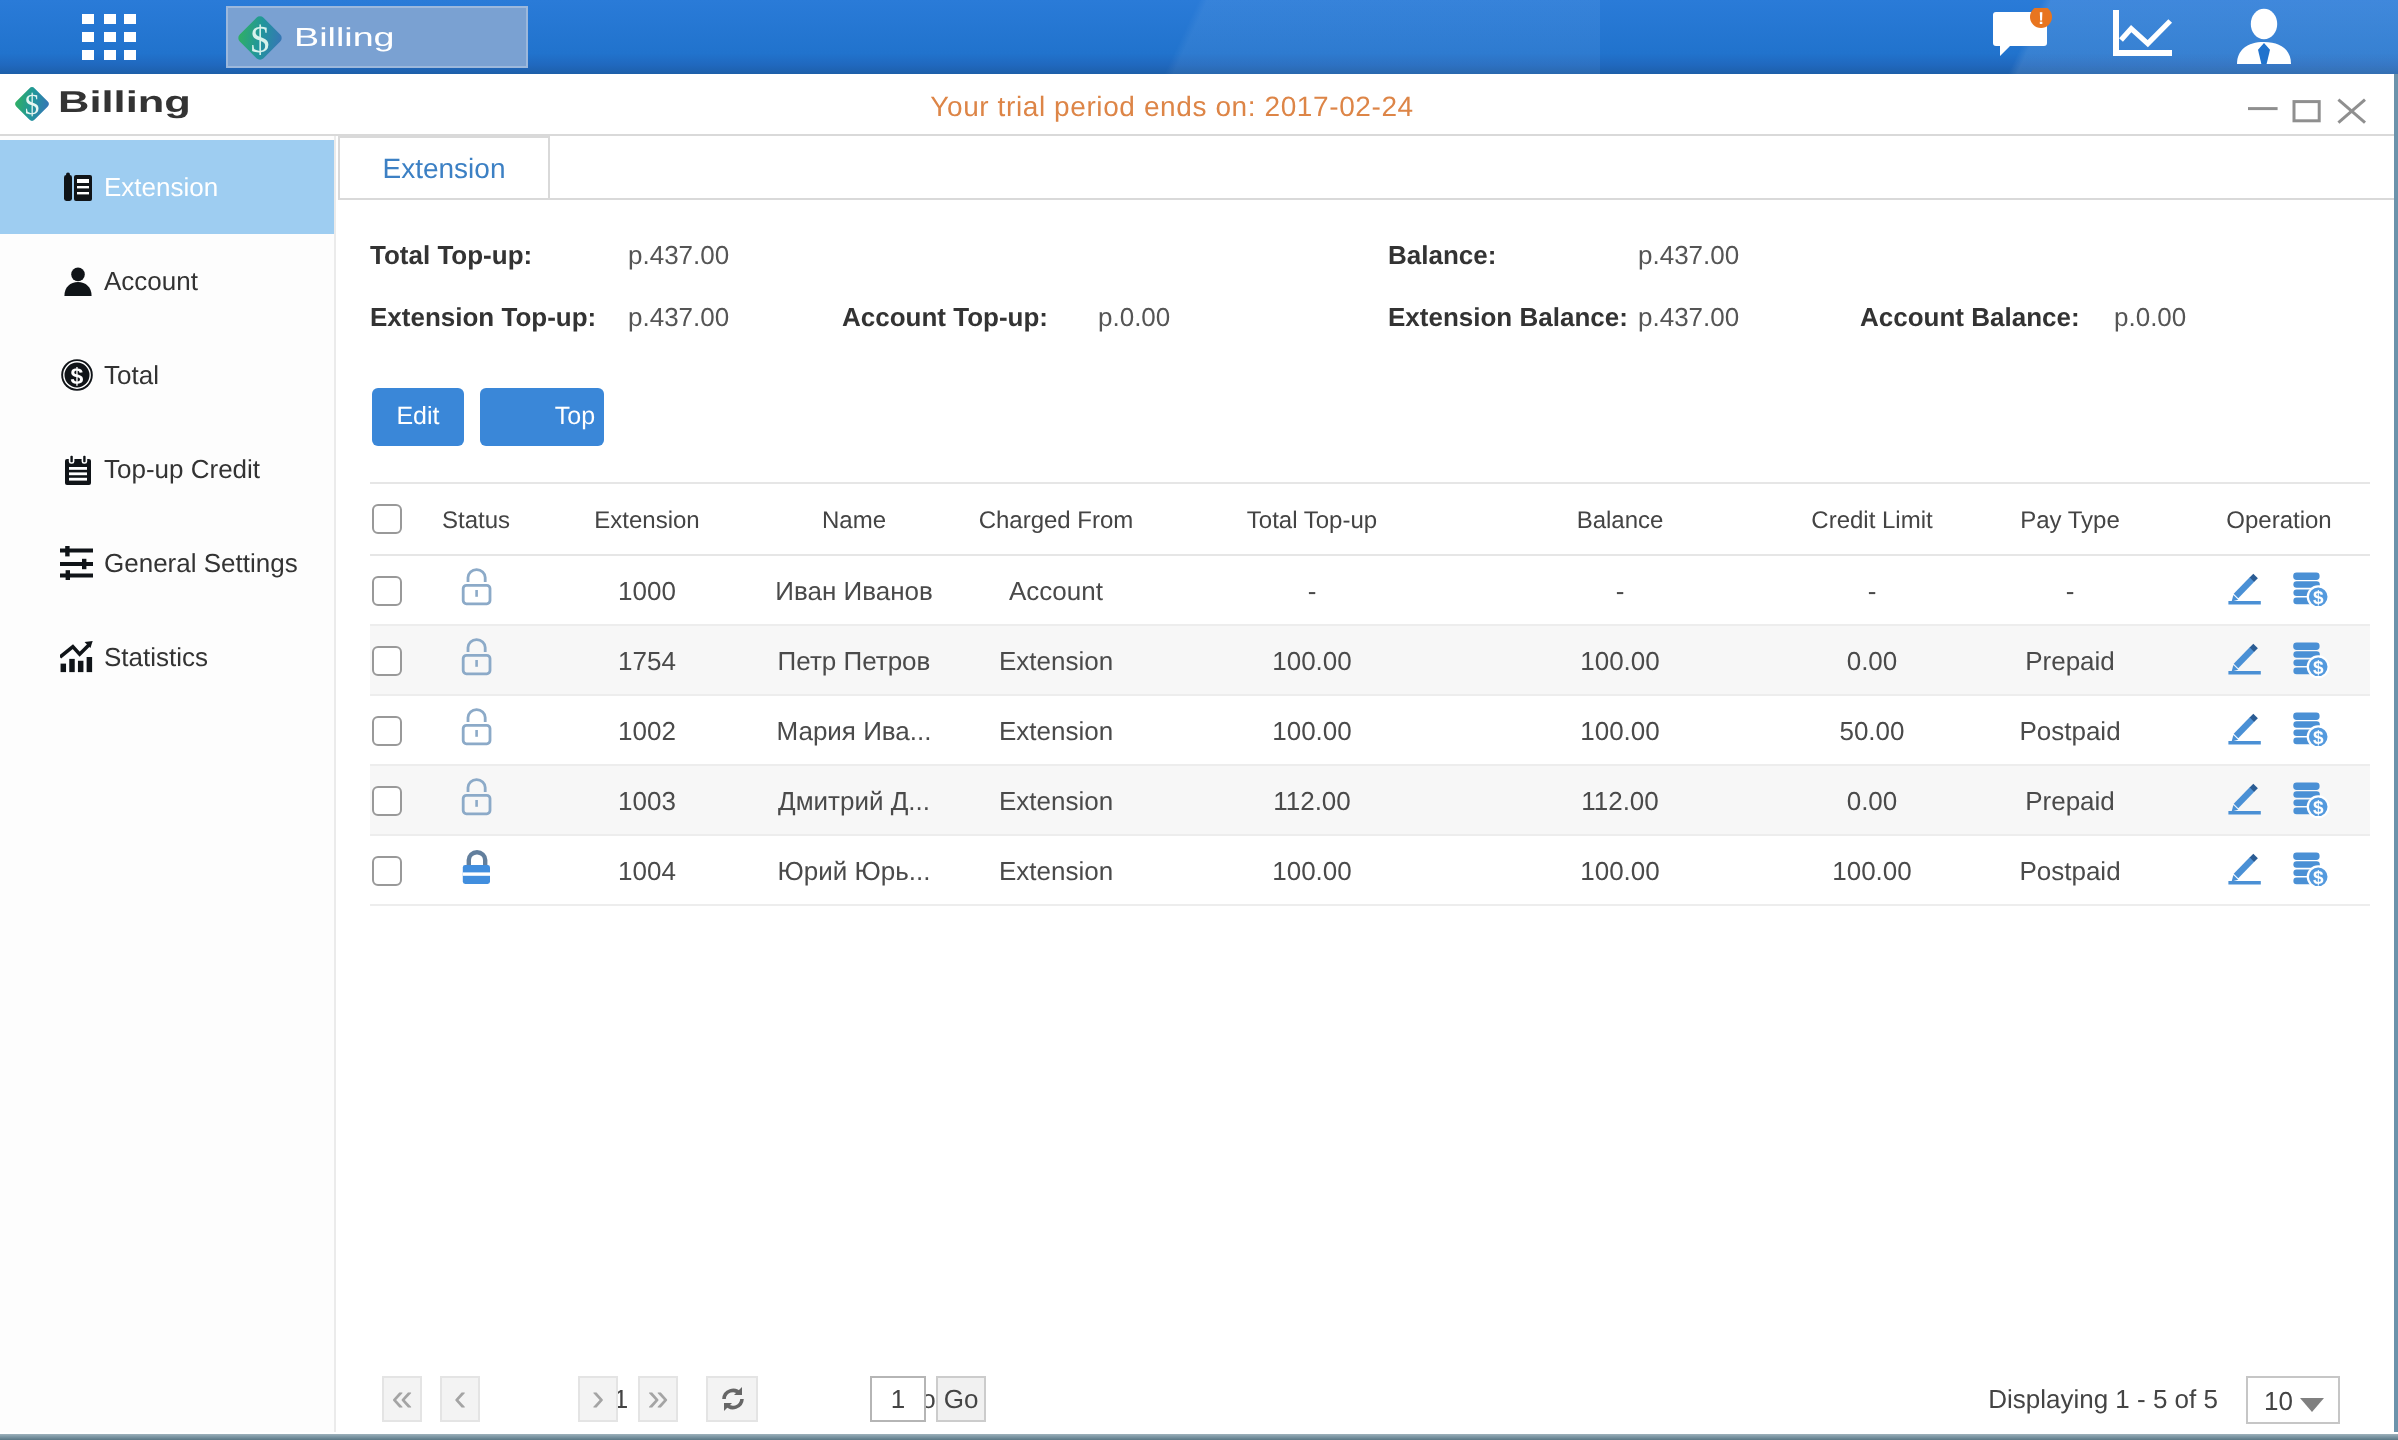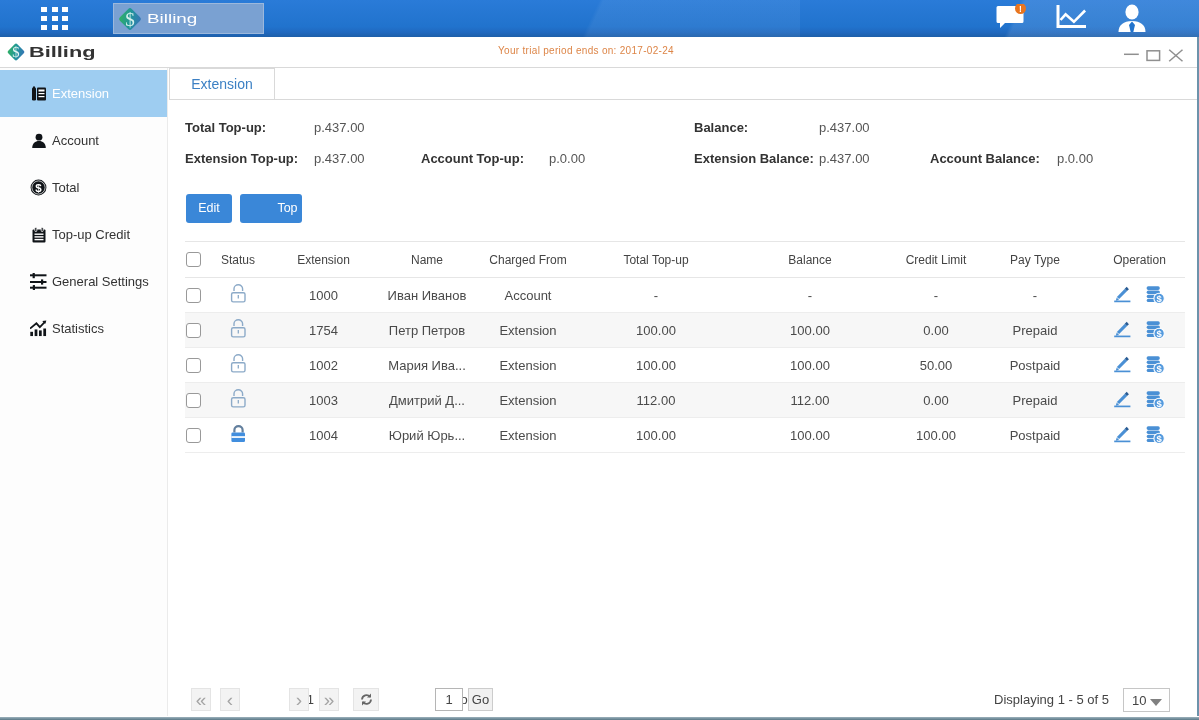--- a/index.html
+++ b/index.html
@@ -21,21 +21,21 @@
   display:flex; align-items:center; }
 .apptab svg { margin-left:3px; }
 .apptab span { color:#fff; font-size:13px; margin-left:4px; display:inline-block; transform:scaleX(1.45); transform-origin:0 50%; }
 .hicon { position:absolute; top:0; }
 
 
 .titlebar { position:absolute; left:0; top:37px; width:1199px; height:31px; background:#fff;
   border-bottom:1px solid #d9d9d9; }
 .titlebar .logo { position:absolute; left:6px; top:5px; }
 .titlebar .tname { position:absolute; left:29px; top:6px; font-size:15px; font-weight:bold; color:#333; transform:scaleX(1.45); transform-origin:0 50%; }
-.trial { position:absolute; left:0; top:8px; width:1172px; text-align:center; font-size:10px; color:#dd8547; letter-spacing:0.3px; }
+.trial { position:absolute; left:0; top:8px; width:1172px; text-align:center; font-size:14px; color:#dd8547; letter-spacing:0.3px; }
 .winbtn { position:absolute; top:0; color:#888; }
 
 
 .rframe { position:absolute; right:0; top:37px; width:2px; height:679px; background:#6c93ab; }
 .bframe { position:absolute; left:0; top:717px; width:1199px; height:3px;
   background:linear-gradient(180deg,#9fb2bc 0%, #7d97a4 45%, #5c7886 100%); }
 
 
 .sidebar { position:absolute; left:0; top:68px; width:168px; height:648px; background:#fdfdfd;
   border-right:1px solid #ebebeb; padding-top:2px; }

